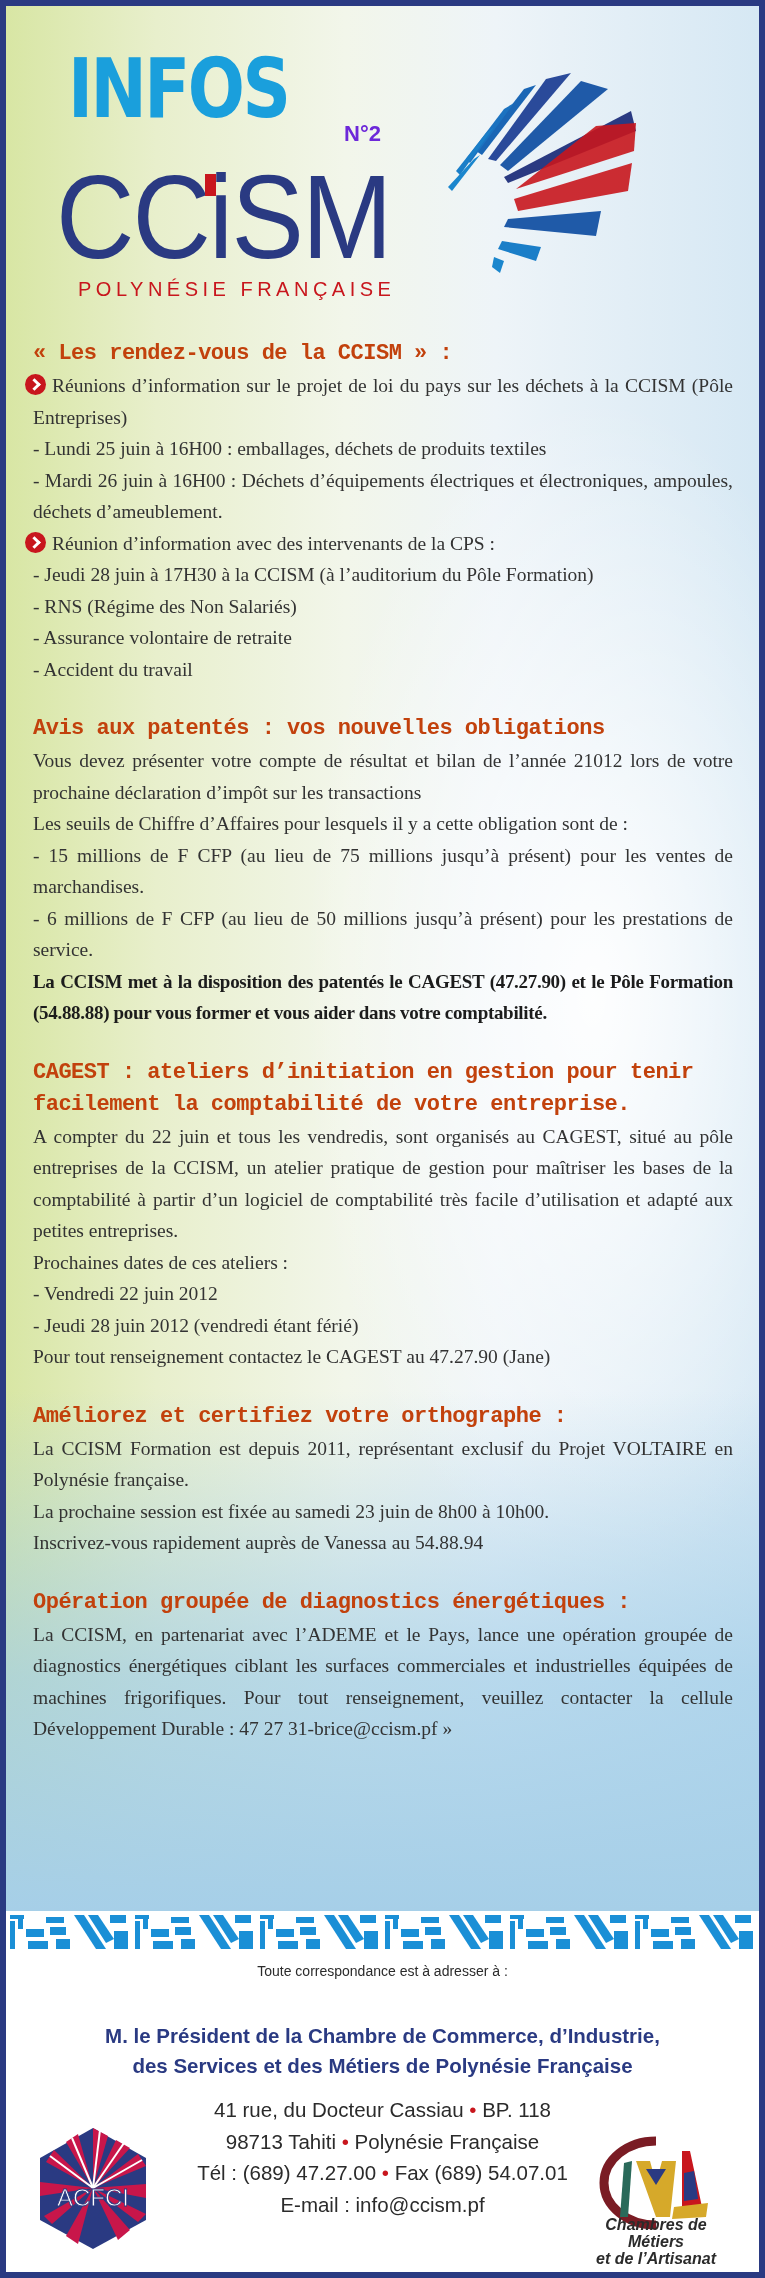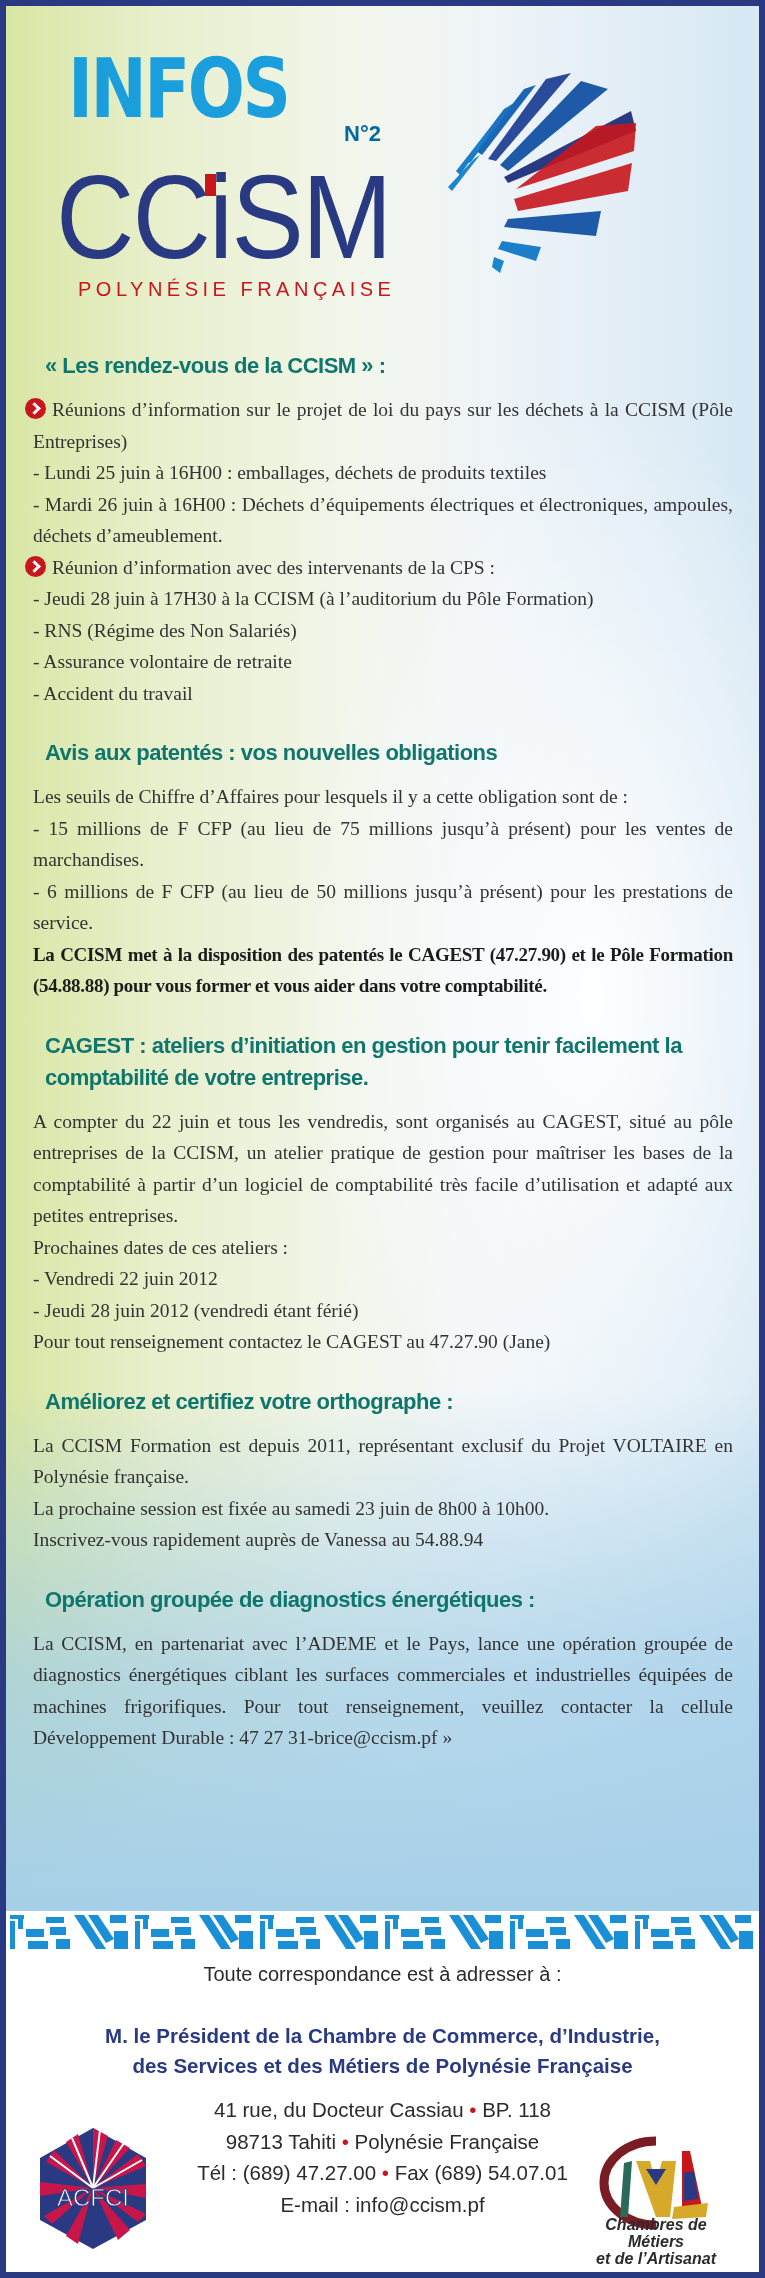--- a/index.html
+++ b/index.html
@@ -19,41 +19,41 @@
     background: linear-gradient(180deg, rgba(160,205,232,0) 0%, rgba(160,205,232,0.7) 55%, #a6cfe8 100%);
   }
   .header { position: absolute; left: 0; top: 0; width: 753px; height: 300px; margin-left: 20px; }
   .infos {
     position: absolute; left: 42px; top: 42px;
     font-family: "DejaVu Sans", sans-serif; font-weight: bold; font-size: 82px;
     color: #1a9fdc; letter-spacing: -3px; transform: scaleX(0.82); transform-origin: left top;
     line-height: 1;
   }
   .numero {
-    position: absolute; left: 318px; top: 115px; font-weight: bold; font-size: 22px; color: #0369a1;
+    position: absolute; left: 318px; top: 115px; font-weight: bold; font-size: 22px; color: #6d28d9;
     font-family: "Liberation Sans", sans-serif;
   }
   .ccism {
     position: absolute; left: 30px; top: 152px; font-size: 118px; color: #2a3a82;
     font-family: "Liberation Sans", sans-serif; letter-spacing: -2px; line-height: 1;
     transform: scaleX(0.92); transform-origin: left top;
   }
   .idot {
     position: absolute; left: 179px; top: 168px; width: 11px; height: 22px; background: #c8161d;
   }
   .polynesie {
     position: absolute; left: 52px; top: 272px; font-size: 20px; color: #c8161d; letter-spacing: 4.5px;
   }
   .burst { position: absolute; left: 370px; top: 45px; width: 250px; height: 230px; }
 
   .content { position: absolute; left: 27px; top: 332px; width: 700px; color: #2b2b2b; }
   .section { margin-bottom: 28px; }
   .h2 {
-    font-family: Liberation Sans, sans-serif; font-weight: bold; font-size: 22px; color: #0f766e;
-    line-height: 32px; margin: 12px; letter-spacing: -0.5px;
+    font-family: Liberation Mono, monospace; font-weight: bold; font-size: 22px; color: #c2410c;
+    line-height: 32px; margin: 0; letter-spacing: -0.5px;
   }
   .p {
     font-size: 19.5px; line-height: 31.5px; margin: 0; text-align: justify;
     font-family: Liberation Serif, serif; color: #333;
   }
   .p.left { text-align: left; }
   .p.bold { font-weight: bold; color: #1c1c1c; font-size: 19px; letter-spacing: -0.3px; }
   .bullet-line { position: relative; }
   .chev {
     display: inline-block; width: 21px; height: 21px; border-radius: 50%; background: #c8161d;
@@ -61,21 +61,21 @@
   }
   .chev::after {
     content: ""; position: absolute; left: 5px; top: 6px; width: 6px; height: 6px;
     border-right: 3px solid #fff; border-top: 3px solid #fff; transform: rotate(45deg);
   }
 
   .pattern {
     position: absolute; left: 0; top: 1905px; width: 753px; height: 40px; background: #fff;
   }
   .footer { position: absolute; left: 0; top: 1945px; width: 753px; height: 321px; text-align: center; }
-  .f-intro { position: absolute; left: 0; width: 753px; top: 12px; font-size: 20px; color: #2b2b2b; }
+  .f-intro { position: absolute; left: 0; width: 753px; top: 12px; font-size: 14px; color: #2b2b2b; }
   .f-addressee {
     position: absolute; left: 0; width: 753px; top: 70px; font-size: 20.5px; font-weight: bold;
     color: #2a3a82; line-height: 30px;
   }
   .f-contact {
     position: absolute; left: 160px; width: 433px; top: 143px; font-size: 20.5px; color: #2b2b2b;
     line-height: 31.5px;
   }
   .sep { color: #c8161d; }
   .acfci { position: absolute; left: 32px; top: 175px; width: 110px; height: 125px; }
@@ -122,20 +122,21 @@
       <p class="p">- Mardi 26 juin à 16H00 : Déchets d’équipements électriques et électroniques, ampoules, déchets d’ameublement.</p>
       <p class="p left bullet-line"><span class="chev"></span><span>Réunion d’information avec des intervenants de la CPS :</span></p>
       <p class="p left">-  Jeudi 28 juin à 17H30 à la CCISM (à l’auditorium du Pôle Formation)</p>
       <p class="p left">-  RNS (Régime des Non Salariés)</p>
       <p class="p left">-  Assurance volontaire de retraite</p>
       <p class="p left">-  Accident du travail</p>
     </div>
 
     <div class="section">
       <h2 class="h2">Avis aux patentés : vos nouvelles obligations</h2>
+      <p class="p">Vous devez présenter votre compte de résultat et bilan de l’année 21012 lors de votre prochaine déclaration d’impôt sur les transactions</p>
       <p class="p">Les seuils de Chiffre d’Affaires pour lesquels il y a cette obligation sont de :</p>
       <p class="p">- 15 millions de F CFP (au lieu de 75 millions jusqu’à présent) pour les ventes de marchandises.</p>
       <p class="p">- 6 millions de F CFP (au lieu de 50 millions jusqu’à présent) pour les prestations de service.</p>
       <p class="p bold">La CCISM met à la disposition des patentés le CAGEST (47.27.90) et le Pôle Formation (54.88.88) pour vous former et vous aider dans votre comptabilité.</p>
     </div>
 
     <div class="section">
       <h2 class="h2">CAGEST : ateliers d’initiation en gestion pour tenir facilement la comptabilité de votre entreprise.</h2>
       <p class="p">A compter du 22 juin et tous les vendredis, sont organisés au CAGEST, situé au pôle entreprises de la CCISM, un atelier pratique de gestion pour maîtriser les bases de la comptabilité à partir d’un logiciel de comptabilité très facile d’utilisation et adapté aux petites entreprises.</p>
       <p class="p left">Prochaines dates de ces ateliers :</p>

